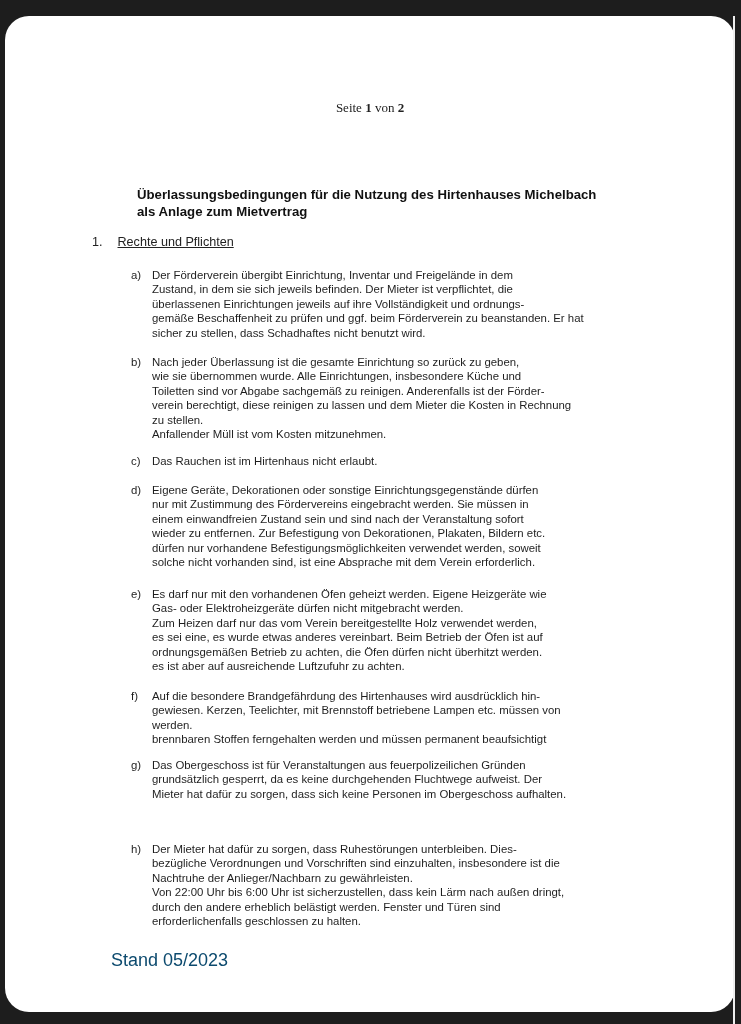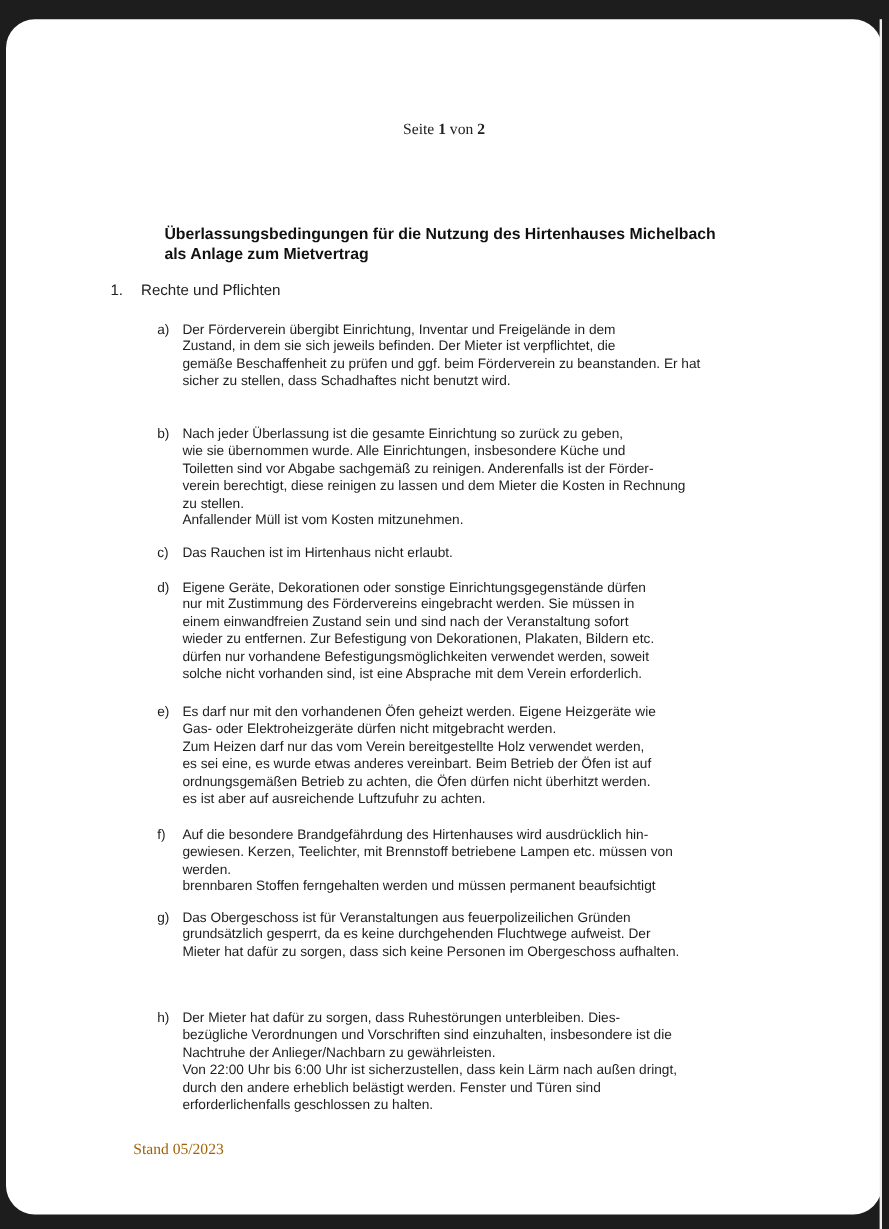--- a/index.html
+++ b/index.html
@@ -53,21 +53,21 @@
     .section-heading {
       position: absolute;
       top: 219px;
       left: 87px;
       font-family: "Liberation Sans", sans-serif;
       font-size: 12.6px;
       color: #222;
       white-space: nowrap;
     }
     .section-heading .num { display: inline-block; width: 22px; }
-    .section-heading .label { }
+    .section-heading .label { text-decoration: underline; }
     .item {
       position: absolute;
       left: 126px;
       font-family: "Liberation Sans", sans-serif;
       font-size: 11.4px;
       line-height: 14.4px;
       color: #1e1e1e;
     }
     .item .letter {
       position: absolute;
@@ -79,23 +79,23 @@
       position: absolute;
       left: 21px;
       top: 0;
       white-space: nowrap;
     }
     .item .lines div { height: 14.4px; }
     .footer {
       position: absolute;
       top: 934px;
       left: 106px;
-      font-family: Liberation Serif, serif;
-      font-size: 13px;
-      color: #a16207;
+      font-family: Liberation Sans, sans-serif;
+      font-size: 18px;
+      color: #0c4a6e;
     }
   </style>
 </head>
 <body>
 
 <div class="page">
   <div class="page-edge"></div>
 
   <div class="header-page">
     <span>Seite</span>
@@ -113,20 +113,21 @@
     <span class="num">1.</span>
     <span class="label">Rechte und Pflichten</span>
   </div>
 
   <div id="items">
       <div class="item" style="top: 252px;">
         <span class="letter">a)</span>
         <div class="lines">
           <div>Der Förderverein übergibt Einrichtung, Inventar und Freigelände in dem</div>
           <div>Zustand, in dem sie sich jeweils befinden. Der Mieter ist verpflichtet, die</div>
+          <div>überlassenen Einrichtungen jeweils auf ihre Vollständigkeit und ordnungs-</div>
           <div>gemäße Beschaffenheit zu prüfen und ggf. beim Förderverein zu beanstanden. Er hat</div>
           <div>sicher zu stellen, dass Schadhaftes nicht benutzt wird.</div>
         </div>
       </div>
       <div class="item" style="top: 339px;">
         <span class="letter">b)</span>
         <div class="lines">
           <div>Nach jeder Überlassung ist die gesamte Einrichtung so zurück zu geben,</div>
           <div>wie sie übernommen wurde. Alle Einrichtungen, insbesondere Küche und</div>
           <div>Toiletten sind vor Abgabe sachgemäß zu reinigen. Anderenfalls ist der Förder-</div>

